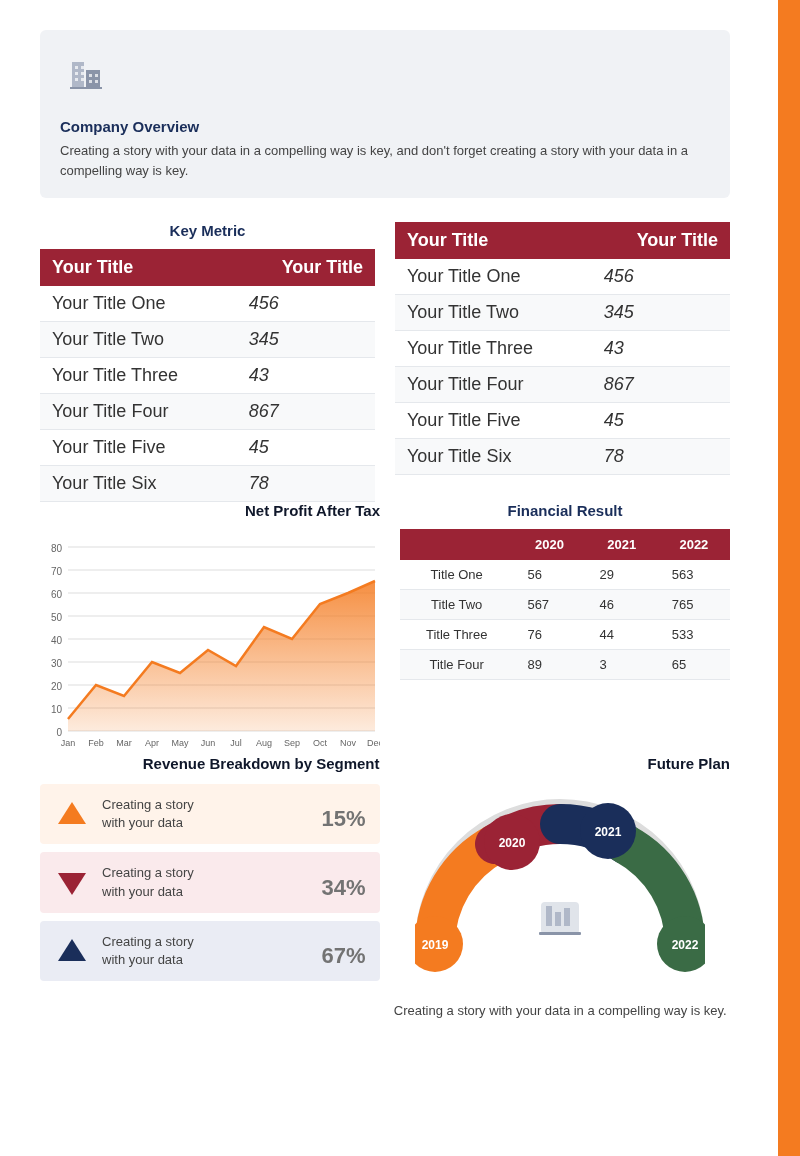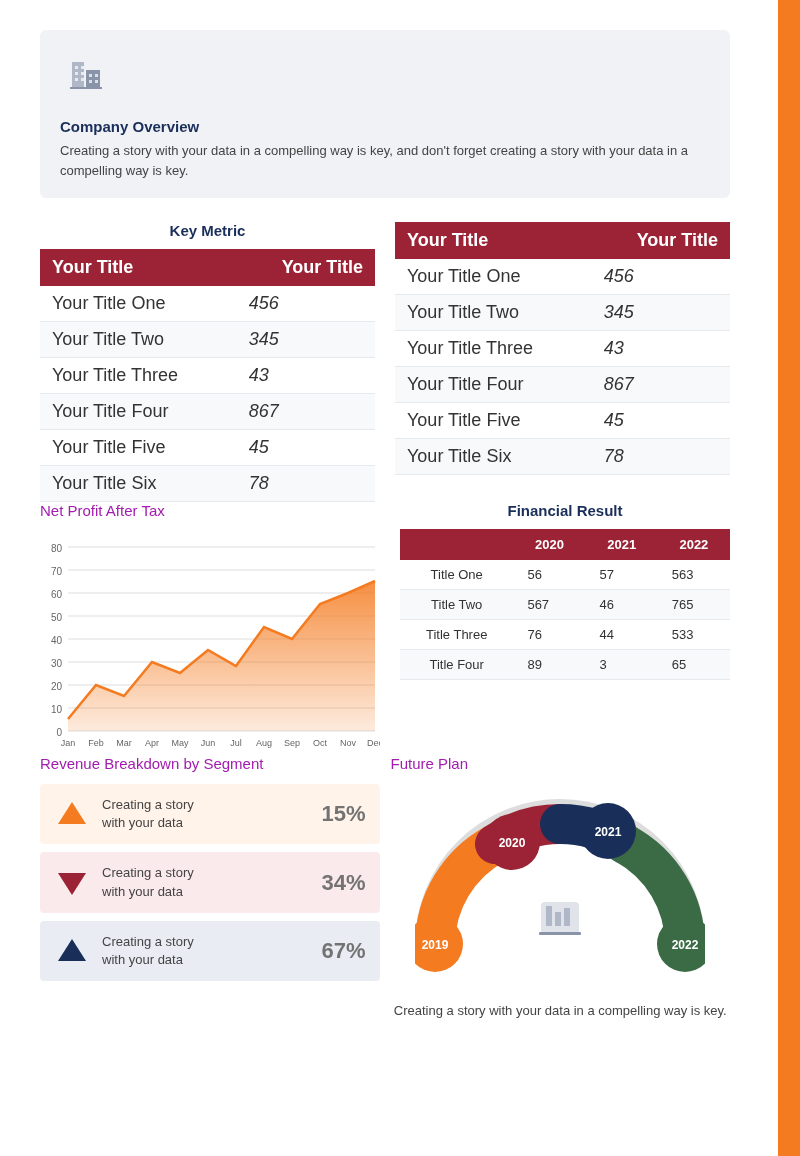--- a/index.html
+++ b/index.html
@@ -154,35 +154,35 @@
       padding: 7px 14px;
       color: #333;
       text-align: left;
     }
     .financial-table tbody td:first-child {
       text-align: center;
       font-weight: 500;
     }
     .chart-title {
       font-size: 15px;
-      font-weight: 400;
-      color: #a21caf;
-      text-align: left;
+      font-weight: 700;
+      color: #0f172a;
+      text-align: right;
       margin-bottom: 12px;
     }
 
     
     .chart-svg-wrap {
       width: 100%;
     }
 
     
     .revenue-item {
       display: flex;
-      align-items: center;
+      align-items: flex-end;
       background: #f8f9fa;
       border-radius: 4px;
       padding: 12px 14px;
       margin-bottom: 8px;
       gap: 12px;
     }
     .revenue-arrow {
       width: 36px;
       height: 36px;
       flex-shrink: 0;
@@ -389,21 +389,21 @@
             <th></th>
             <th>2020</th>
             <th>2021</th>
             <th>2022</th>
           </tr>
         </thead>
         <tbody id="fr-tbody">
             <tr>
       <td>Title One</td>
       <td>56</td>
-      <td>57</td>
+      <td>29</td>
       <td>563</td>
     </tr>
             <tr>
       <td>Title Two</td>
       <td>567</td>
       <td>46</td>
       <td>765</td>
     </tr>
             <tr>
       <td>Title Three</td>

